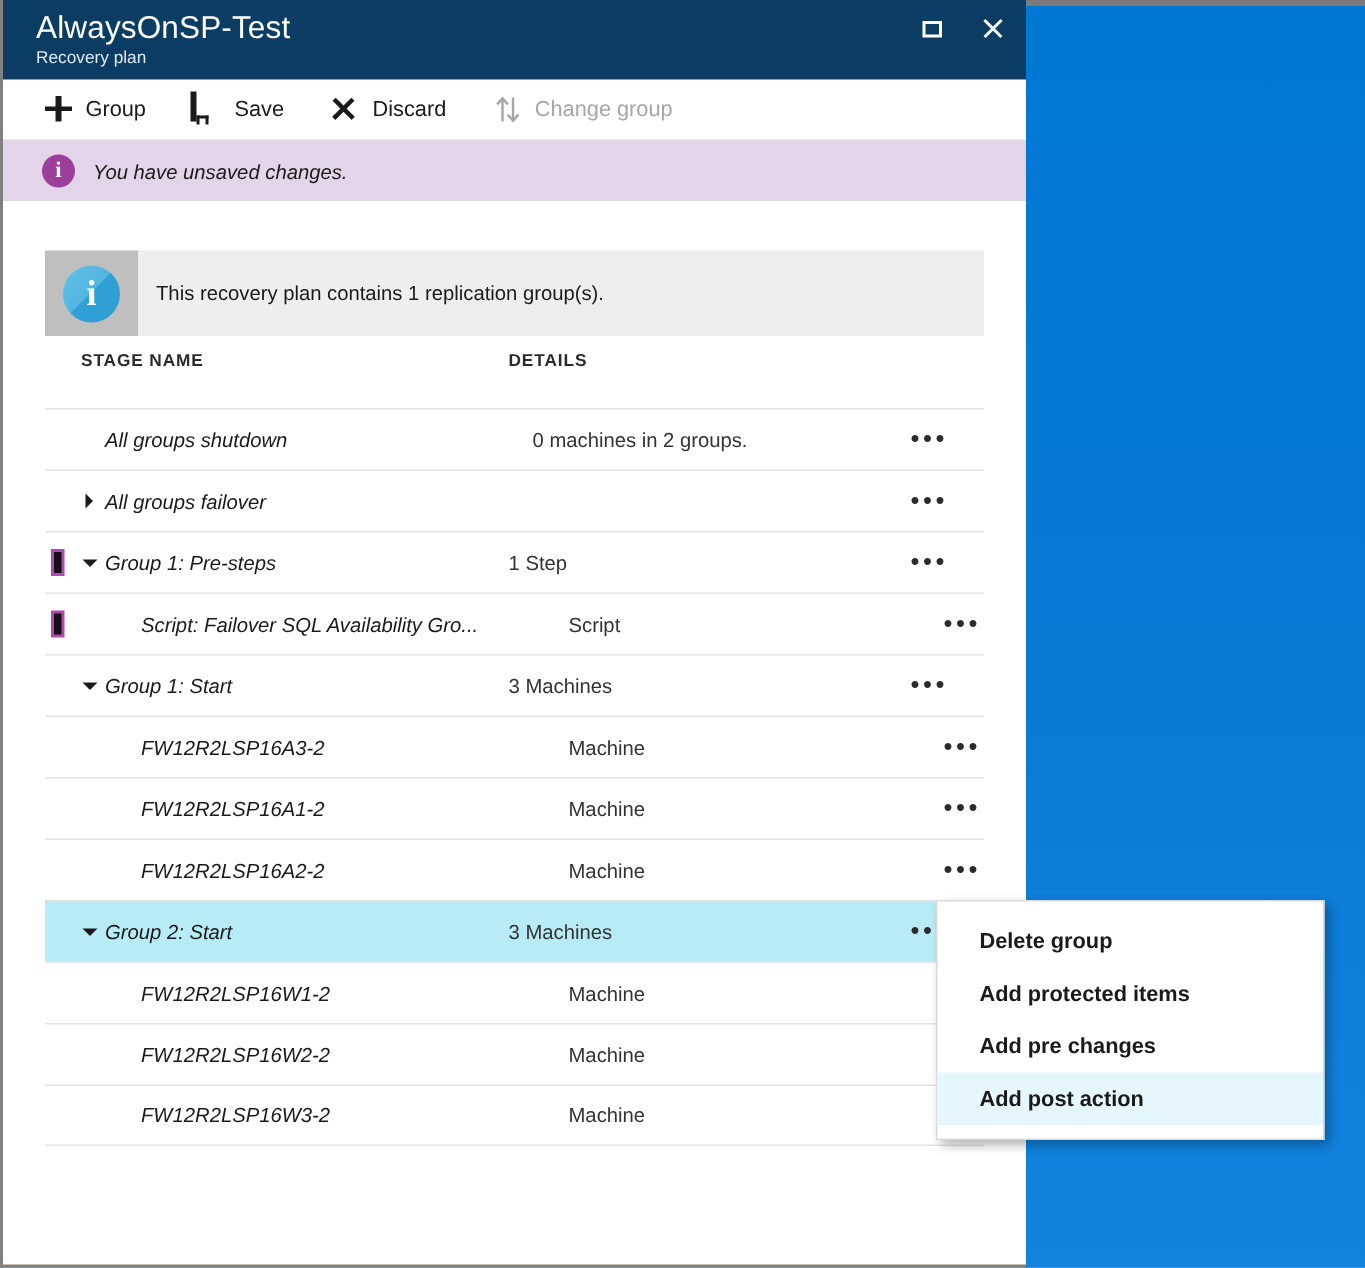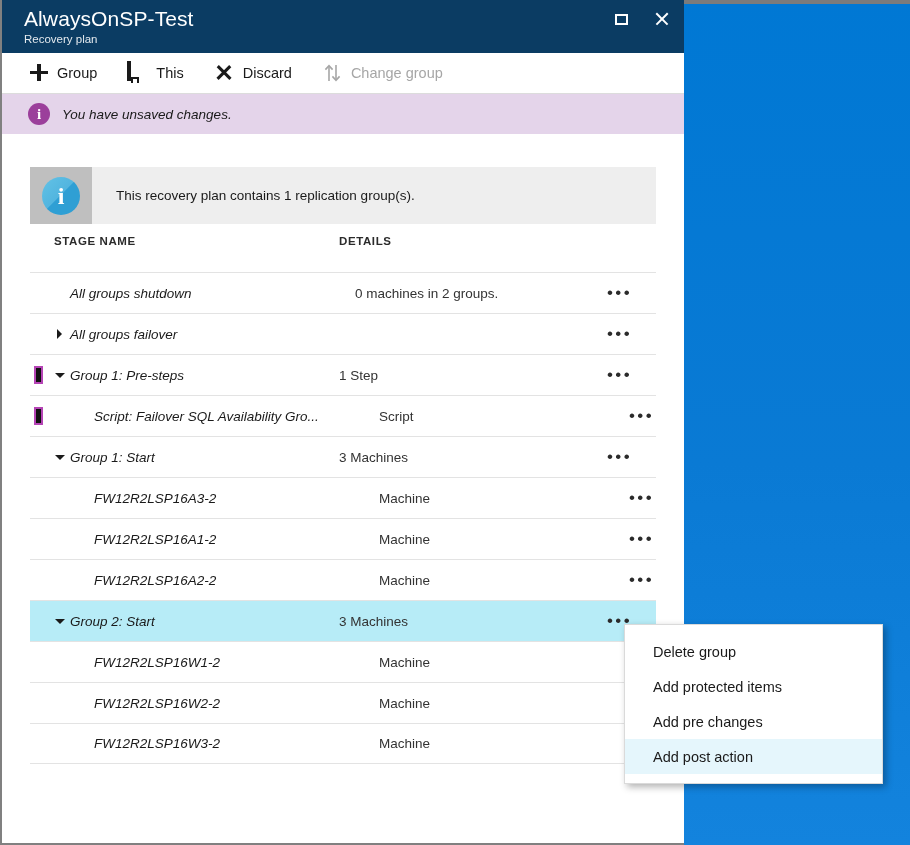--- a/index.html
+++ b/index.html
@@ -208,21 +208,21 @@
     justify-content: center;
     color: #ffffff;
     font-family: "Liberation Serif", serif;
     font-weight: bold;
     font-size: 24px;
     line-height: 1;
   }
   .info-box-text {
     display: flex;
     align-items: center;
-    padding-left: 24px;
+    padding-left: 12px;
     font-size: 13.5px;
     color: #1a1a1a;
   }
 
   
   .tbl { margin-top: 11px; }
   .tbl-head {
     display: flex;
     height: 37px;
     align-items: flex-start;
@@ -317,28 +317,29 @@
     color: #2b2b2b;
     font-size: 17px;
     line-height: 8px;
     user-select: none;
   }
 
   
   .ctx-menu {
     position: absolute;
     left: 624px;
-    top: 624px;
+    top: 600px;
     width: 259px;
     background: #ffffff;
     border: 1px solid #dadada;
     box-shadow: 3px 3px 7px rgba(0,0,0,.30);
     padding: 9px 0 9px 0;
     box-sizing: border-box;
     z-index: 40;
+    font-weight: bold;
   }
   .ctx-item {
     height: 35px;
     display: flex;
     align-items: center;
     padding-left: 28px;
     font-size: 14.5px;
     color: #1a1a1a;
     cursor: pointer;
   }
@@ -365,21 +366,21 @@
       </div>
     </div>
 
     <div class="toolbar">
       <div class="tb-item">
         <span class="tb-ico ico-plus"></span>
         <span>Group</span>
       </div>
       <div class="tb-item">
         <span class="tb-ico"><span class="ico-save"></span></span>
-        <span>This</span>
+        <span>Save</span>
       </div>
       <div class="tb-item">
         <span class="tb-ico ico-x"></span>
         <span>Discard</span>
       </div>
       <div class="tb-item disabled">
         <span class="tb-ico ico-swap">
           <svg width="22" height="20" viewBox="0 0 22 20">
             <g stroke="#a6a6a6" stroke-width="1.6" fill="none">
               <path d="M7 18 L7 3"></path>

